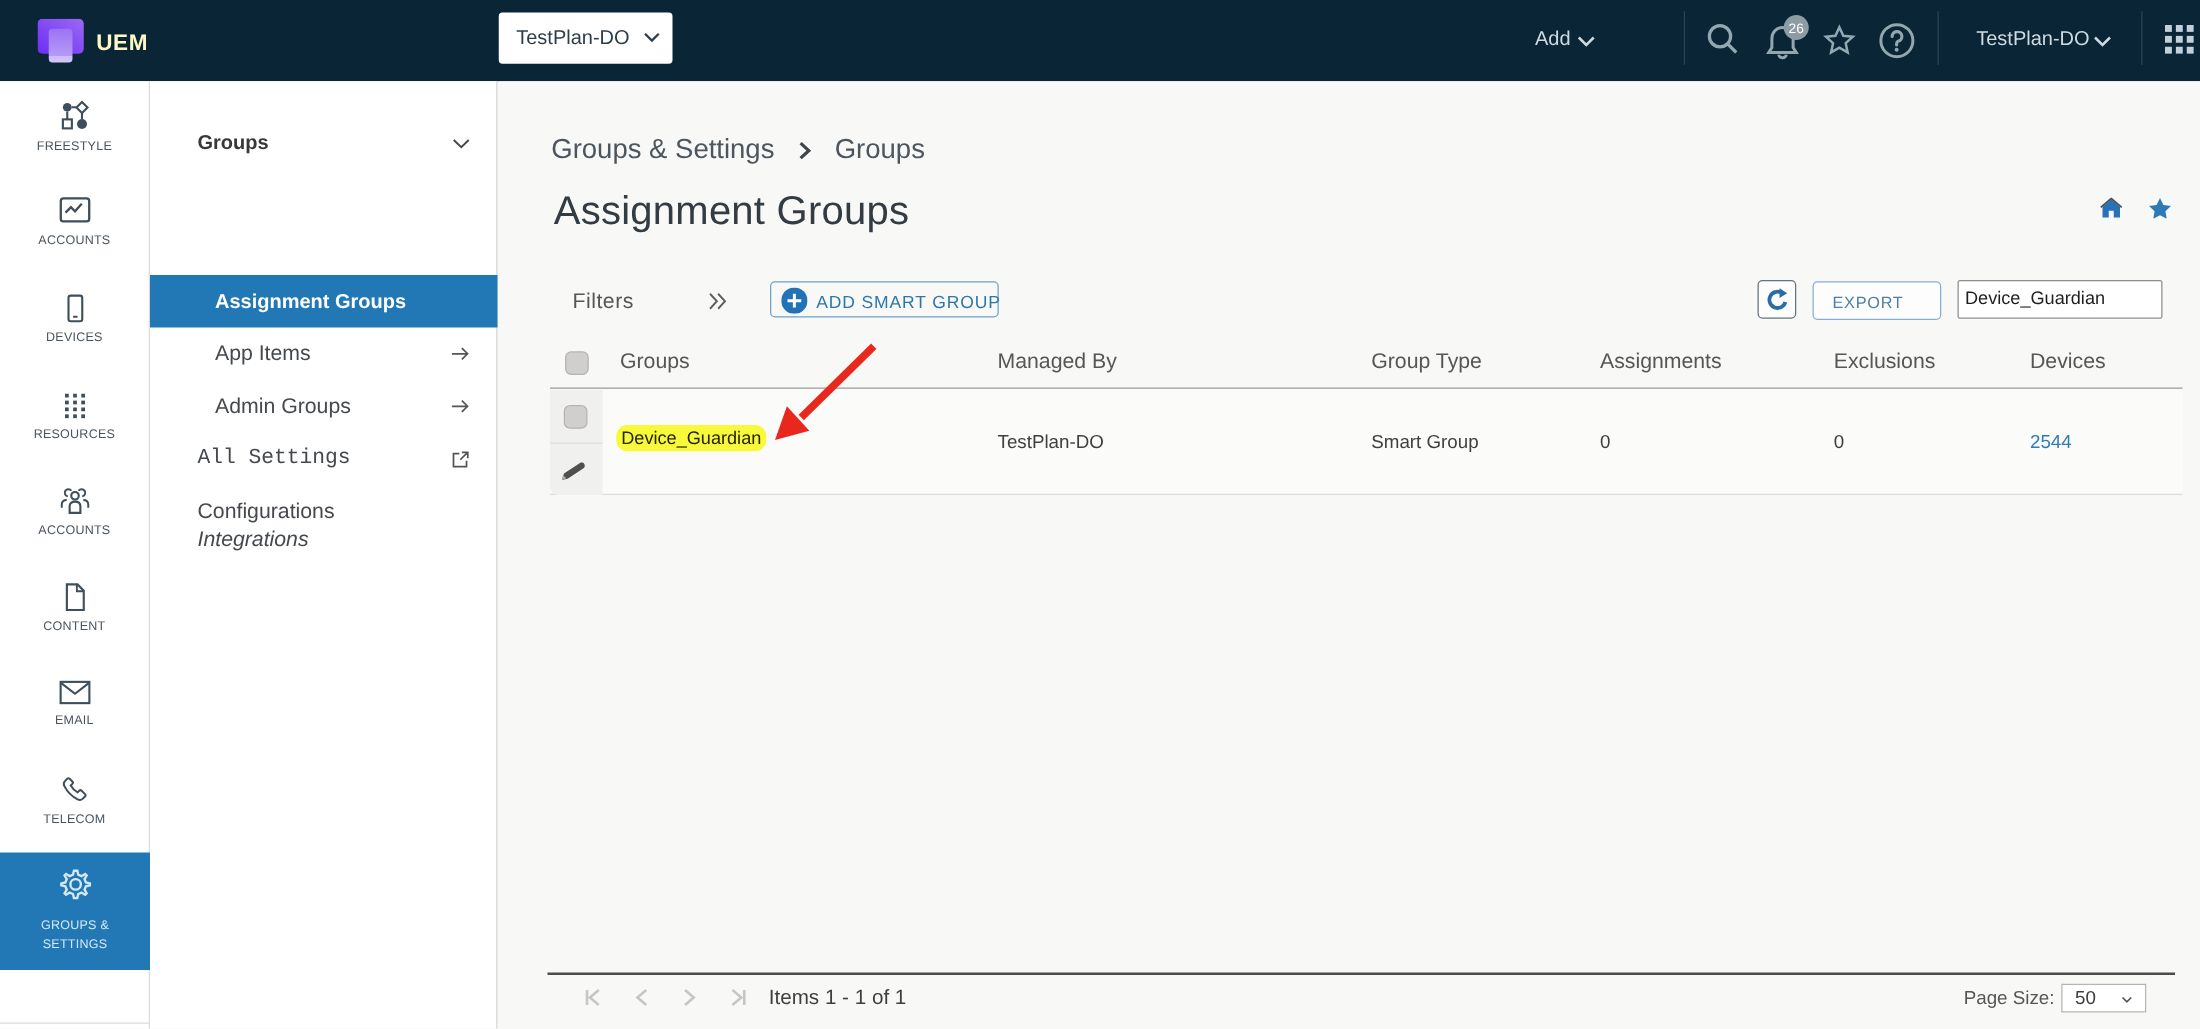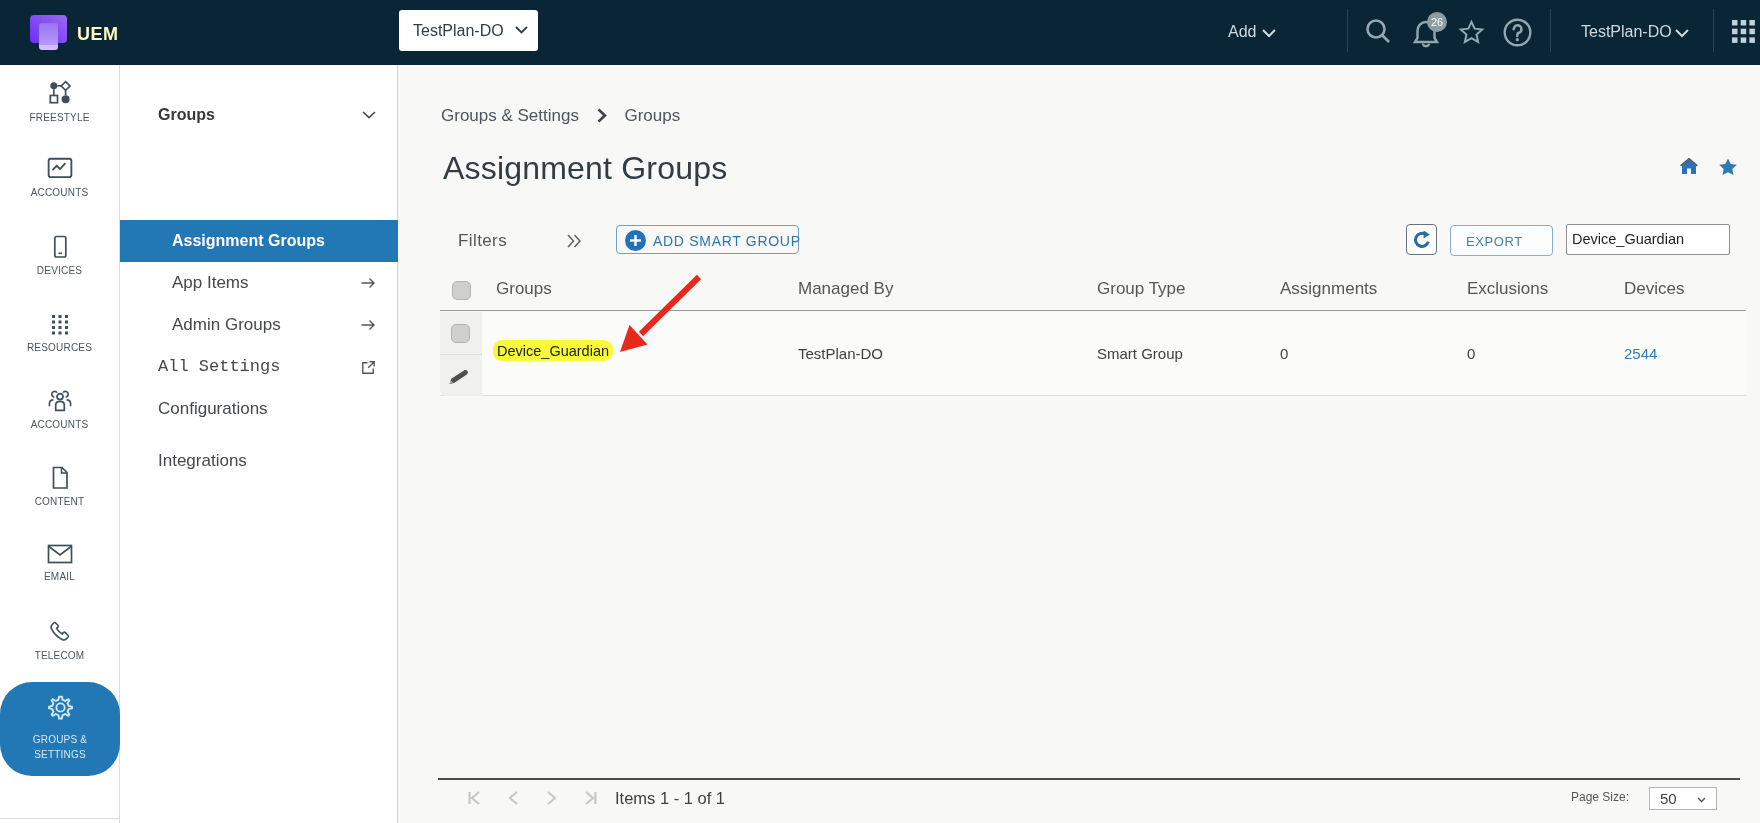--- a/index.html
+++ b/index.html
@@ -13,35 +13,35 @@
 #ogsel { position:absolute; left:399px; top:10px; width:139px; height:41px; background:#fff; border-radius:3px; color:#2d3e48; font-size:16px; line-height:41px; padding-left:14px; }
 #ogsel svg { position:absolute; right:10px; top:16px; }
 .hdr-txt { color:#cfdade; font-size:16px; position:absolute; top:23px; }
 .hdiv { position:absolute; top:9px; width:1px; height:43px; background:#2a4552; }
 
 
 #lnav { position:absolute; left:0; top:65px; width:120px; height:758px; background:#fff; border-right:1px solid #dcdcdc; }
 .lni { position:absolute; left:0; width:119px; text-align:center; }
 .lni .lbl { font-size:10px; color:#4a545c; letter-spacing:0.2px; margin-top:6px; }
 .lni svg { display:block; margin:0 auto; }
-#lactive { position:absolute; left:0; top:617px; width:120px; height:94px; background:#2178b5; text-align:center;border-radius:32px; }
+#lactive { position:absolute; left:0; top:617px; width:120px; height:94px; background:#2178b5; text-align:center; }
 #lactive .lbl { color:#d5e9f5; font-size:10px; letter-spacing:0.2px; line-height:15px; margin-top:8px; }
 
 
 #pnl { position:absolute; left:120px; top:65px; width:278px; height:758px; background:#fff; border-right:1px solid #d4d4d4; }
 .pitem { position:absolute; left:0; width:278px; height:42px; line-height:42px; font-size:17px; color:#45494d; }
 .pitem .txt1 { margin-left:38px; }
 .pitem .txt2 { margin-left:52px; }
 .pitem .rico { position:absolute; right:22px; top:0; height:42px; display:flex; align-items:center; }
 #pactive { background:#2178b5; }
 #pactive .txt2 { color:#fff; font-weight:bold; font-size:16px; }
 
 
 #main { position:absolute; left:399px; top:65px; width:1361px; height:758px; background:#f8f8f7; }
-#crumb { position:absolute; left:42px; top:41px; font-size:17px; color:#4c565e; }
+#crumb { position:absolute; left:42px; top:41px; font-size:22px; color:#4c565e; }
 #title { position:absolute; left:44px; top:85px; font-size:32px; color:#333c42; font-weight:400; letter-spacing:0.2px; }
 #hs-ico { position:absolute; left:1281px; top:93px; }
 #filters { position:absolute; left:59px; top:166px; font-size:17px; letter-spacing:0.4px; color:#565656; }
 
 #addbtn { position:absolute; left:217px; top:160px; width:183px; height:29px; border:1px solid #6fa0c9; border-radius:4px; background:transparent; }
 #addbtn span { position:absolute; left:36px; top:7px; white-space:nowrap; font-size:14px; color:#2d76ad; letter-spacing:0.7px; }
 #rfbtn { position:absolute; left:1007px; top:159px; width:31px; height:31px; border:1px solid #64737d; border-radius:4px; background:#fdfdfd; }
 #expbtn { position:absolute; left:1051px; top:160px; width:103px; height:31px; border:1px solid #86aed2; border-radius:4px; background:#fdfdfd; font-size:13px; color:#4a7fa8; letter-spacing:0.6px; padding-left:15px; line-height:31px; }
 #srch { position:absolute; left:1167px; top:159px; width:164px; height:31px; border:1px solid #8f8f8f; border-radius:2px; background:#fff; font-size:14.5px; color:#1f1f1f; line-height:29px; padding-left:5px; }
 
@@ -51,21 +51,21 @@
 #trow { position:absolute; left:41px; top:247px; width:1306px; height:84px; background:#fbfbfa; border-bottom:1px solid #dcdcdc; font-size:15px; color:#3f3f3f; }
 #acell { position:absolute; left:0; top:0; width:42px; height:84px; background:#f0f0ef; border-bottom-left-radius:6px; }
 #acell .sep { position:absolute; left:0; top:42px; width:42px; height:1px; background:#dddddd; }
 .cbx { width:19px; height:19px; border-radius:5px; background:#d0cfce; border:1.5px solid #b5b4b2; position:absolute; }
 #dg { position:absolute; left:53px; top:28px; background:#f9f93c; border-radius:9px; padding:2.5px 4px; font-size:14.5px; color:#242400; }
 
 
 #ftr-line { position:absolute; left:39px; top:713px; width:1302px; height:2px; background:#4c4c4c; }
 #pgicons { position:absolute; left:68px; top:725px; }
 #items { position:absolute; left:216px; top:724px; font-size:16.5px; color:#3f3f3f; }
-#psz { position:absolute; left:1172px; top:725px; font-size:12px; color:#565656; }
+#psz { position:absolute; left:1172px; top:725px; font-size:15px; color:#565656; }
 #pszbox { position:absolute; left:1250px; top:722px; width:68px; height:23px; border:1px solid #b5b5b5; background:#fff; font-size:15px; color:#3f3f3f; line-height:21px; padding-left:10px; }
 </style>
 </head>
 <body>
 
 <div id="hdr">
   <svg class="abs" style="left:30px; top:15px;" width="38" height="36" viewBox="0 0 38 36">
     <defs>
       <linearGradient id="lg1" x1="0" y1="1" x2="1" y2="0">
         <stop offset="0" stop-color="#6d2ef2"></stop>
@@ -256,21 +256,21 @@
     <span class="rico">
         <svg width="15" height="15" viewBox="0 0 15 15">
           <path d="M6.5 2.8 L1.8 2.8 L1.8 13.2 L12.2 13.2 L12.2 8.5" fill="none" stroke="#555" stroke-width="1.4"></path>
           <path d="M8.5 1.8 L13.2 1.8 L13.2 6.5 M13.1 1.9 L7.2 7.8" fill="none" stroke="#555" stroke-width="1.4"></path>
         </svg>
       </span>
   </div>
   <div class="pitem" style="top:323px;">
     <span class="txt1">Configurations</span>
   </div>
-  <div class="pitem" style="top:375px;">
+  <div class="pitem" style="top:346px;font-style:italic;">
     <span class="txt1">Integrations</span>
   </div>
 </div>
 
 <div id="main">
   <div id="crumb">Groups &amp; Settings
     <svg style="vertical-align:-2px; margin:0 13px;" width="10" height="15" viewBox="0 0 10 15">
         <path d="M1.5 1.5 L8 7.5 L1.5 13.5" fill="none" stroke="#3c454c" stroke-width="2.6"></path>
       </svg>
     Groups</div>

